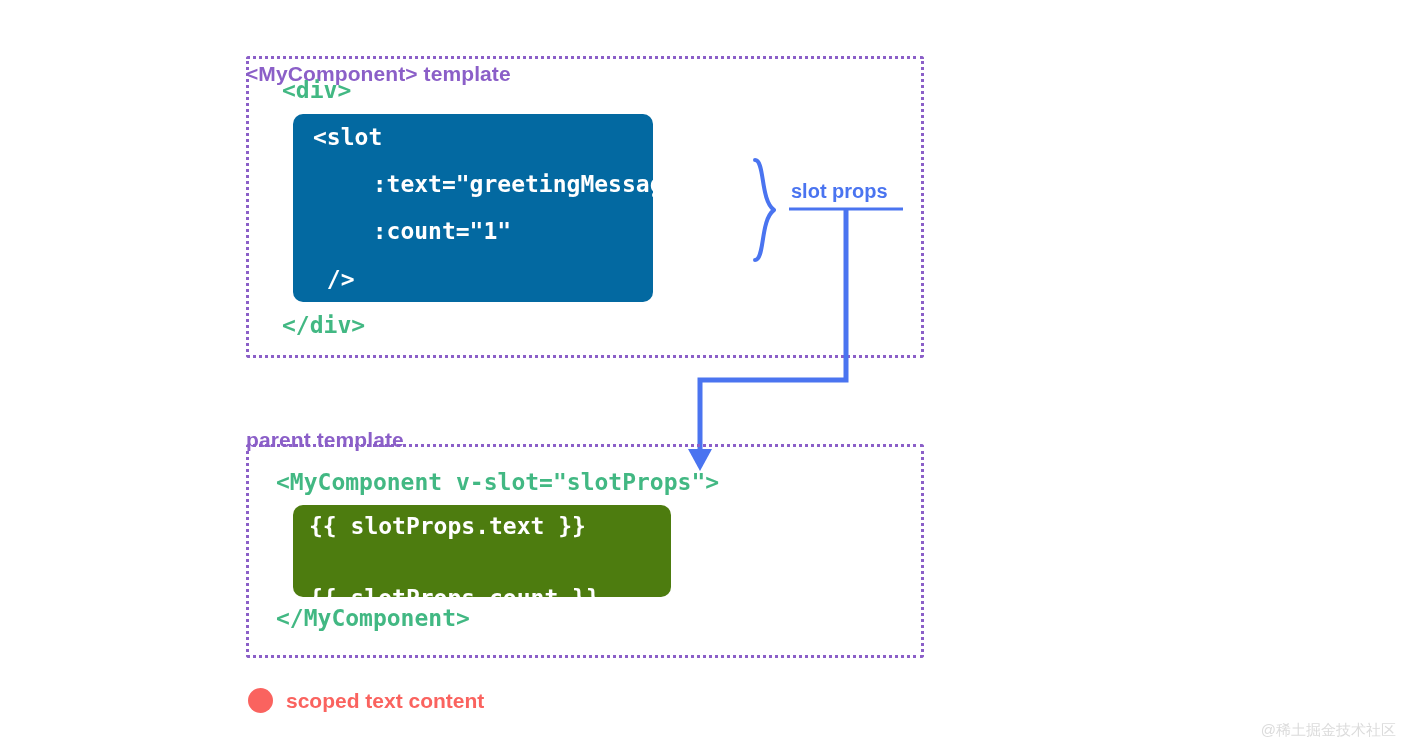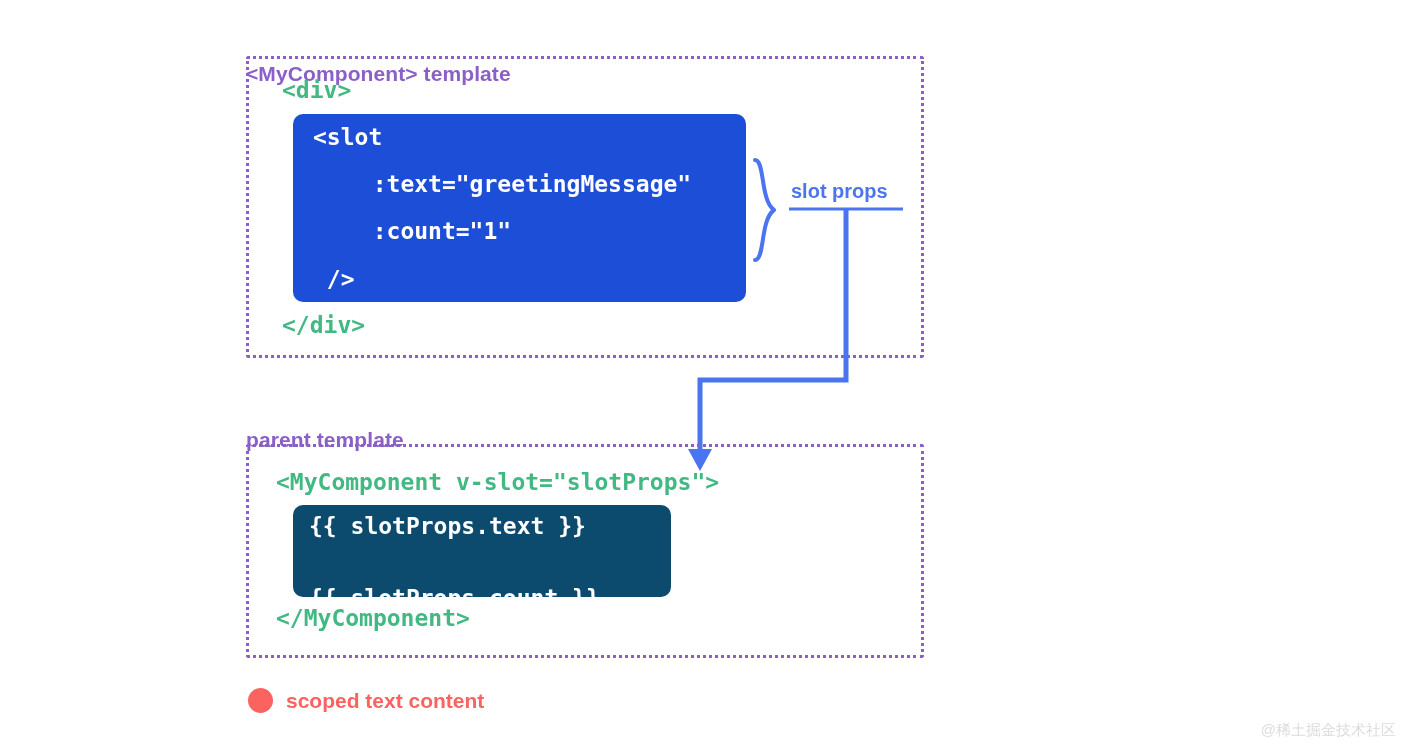--- a/index.html
+++ b/index.html
@@ -57,43 +57,43 @@
   }
   #code-div-open    { left: 282px; top: 77px; }
   #code-div-close   { left: 282px; top: 312px; }
   #code-mc-open     { left: 276px; top: 469px; }
   #code-mc-close    { left: 276px; top: 605px; }
 
   
   #slot-block {
     position: absolute;
     left: 293px; top: 114px;
-    width: 453px; height: 188px;
-    background: #1d4ed8;
+    width: 360px; height: 188px;
+    background: #0369a1;
     border-radius: 10px;
   }
   .slot-line {
     position: absolute;
     font-family: "DejaVu Sans Mono", "Liberation Mono", monospace;
     font-size: 23px;
     font-weight: bold;
     color: #ffffff;
     white-space: pre;
   }
   #slot-l1 { left: 20px;  top: 10px; }
   #slot-l2 { left: 52px;  top: 57px; }
   #slot-l3 { left: 52px;  top: 104px; }
   #slot-l4 { left: 20px;  top: 152px; }
 
   
   #content-block {
     position: absolute;
     left: 293px; top: 505px;
     width: 378px; height: 92px;
-    background: #0c4a6e;
+    background: #4d7c0f;
     border-radius: 10px;
   }
   .content-line {
     position: absolute;
     font-family: "DejaVu Sans Mono", "Liberation Mono", monospace;
     font-size: 23px;
     font-weight: bold;
     color: #ffffff;
     white-space: pre;
   }

